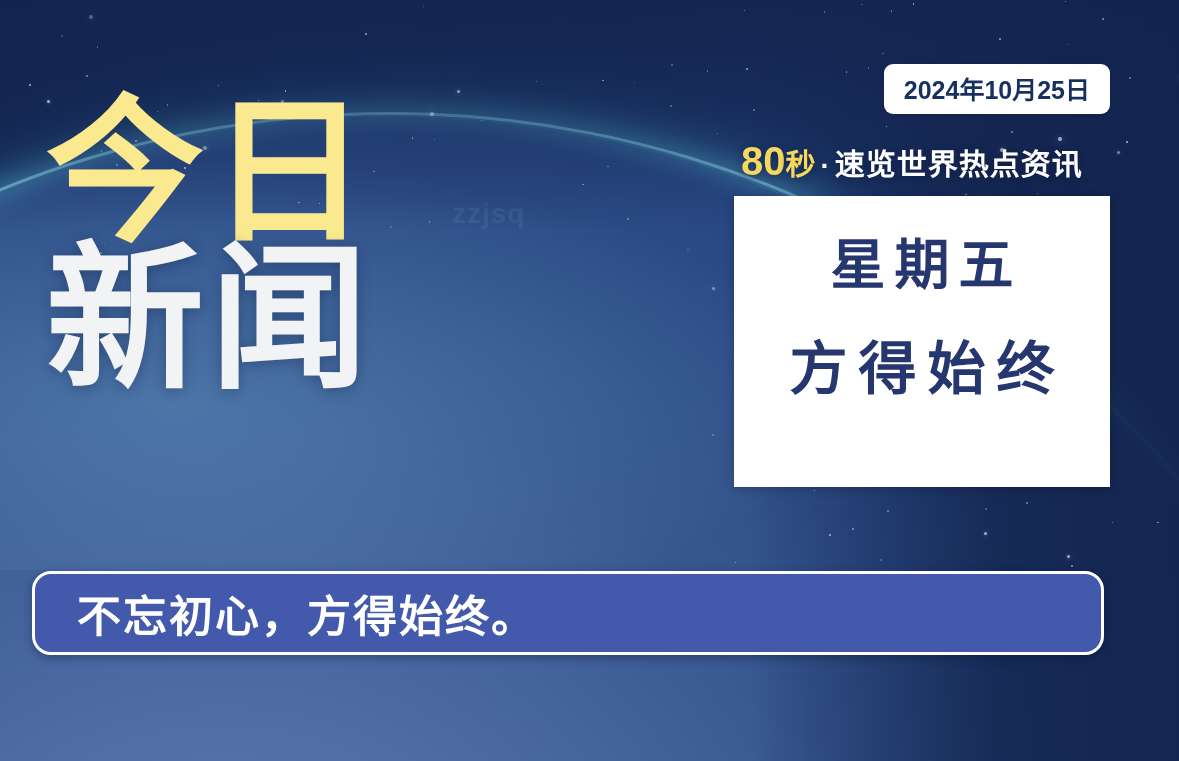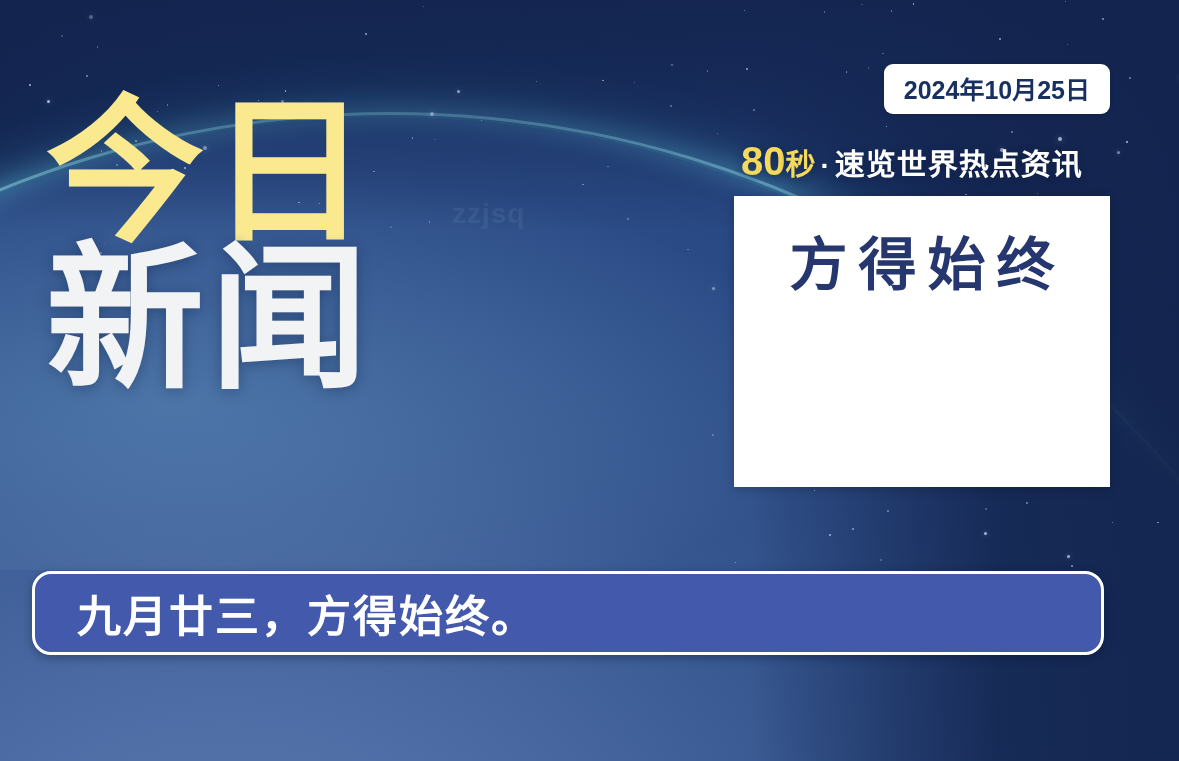--- a/index.html
+++ b/index.html
@@ -326,20 +326,21 @@
   <div class="brand">
     <div class="brand-line brand-jinri">今日</div>
     <div class="brand-line brand-xinwen">新闻</div>
   </div>
 
   <div class="tagline">
     <span class="tag-60">80</span><span class="tag-sec">秒</span><span class="tag-dot">·</span><span class="tag-rest">速览世界热点资讯</span>
   </div>
 
   <div class="card">
+    <div class="card-week">星期五</div>
     <div class="card-lunar">方得始终</div>
   </div>
 
   <div class="banner">
-    <div class="banner-text">九月廿三，方得始终。</div>
+    <div class="banner-text">不忘初心，方得始终。</div>
   </div>
 
 </div>
 
 </body></html>

